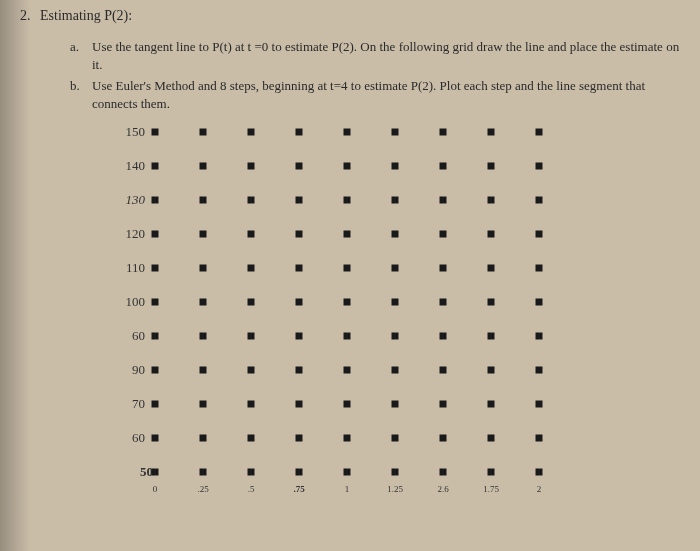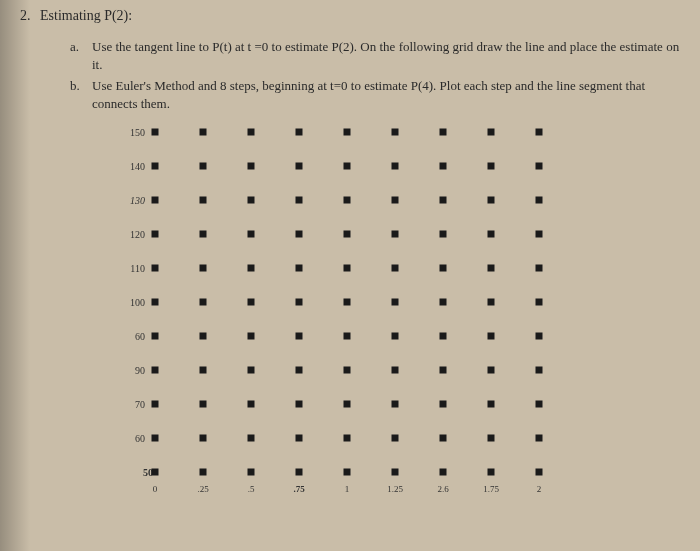--- a/index.html
+++ b/index.html
@@ -49,21 +49,21 @@
       margin-top: 10px;
       position: relative;
     }
     .grid {
       position: relative;
       width: 440px;
       height: 400px;
     }
     .y-label {
       position: absolute;
-      font-size: 10px;
+      font-size: 13px;
       color: #333;
       text-align: right;
       width: 24px;
       transform: translateY(-50%);
     }
     .x-label {
       position: absolute;
       font-size: 9px;
       color: #333;
       text-align: center;
@@ -87,21 +87,21 @@
   <span>Estimating P(2):</span>
 </div>
 
 <div class="sub-list">
   <div class="sub-item">
     <div class="sub-letter">a.</div>
     <div class="sub-text">Use the tangent line to P(t) at t =0 to estimate P(2). On the following grid draw the line and place the estimate on it.</div>
   </div>
   <div class="sub-item">
     <div class="sub-letter">b.</div>
-    <div class="sub-text">Use Euler's Method and 8 steps, beginning at t=0 to estimate P(4). Plot each step and the line segment that connects them.</div>
+    <div class="sub-text">Use Euler's Method and 8 steps, beginning at t=4 to estimate P(2). Plot each step and the line segment that connects them.</div>
   </div>
 </div>
 
 <div class="grid-wrap">
   <div class="grid" id="grid">
       <div class="y-label" style="left: 6px; top: 10px;">150</div>
       <div class="y-label" style="left: 6px; top: 44px;">140</div>
       <div class="y-label" style="left: 6px; top: 78px; font-style: italic;">130</div>
       <div class="y-label" style="left: 6px; top: 112px;">120</div>
       <div class="y-label" style="left: 6px; top: 146px;">110</div>

